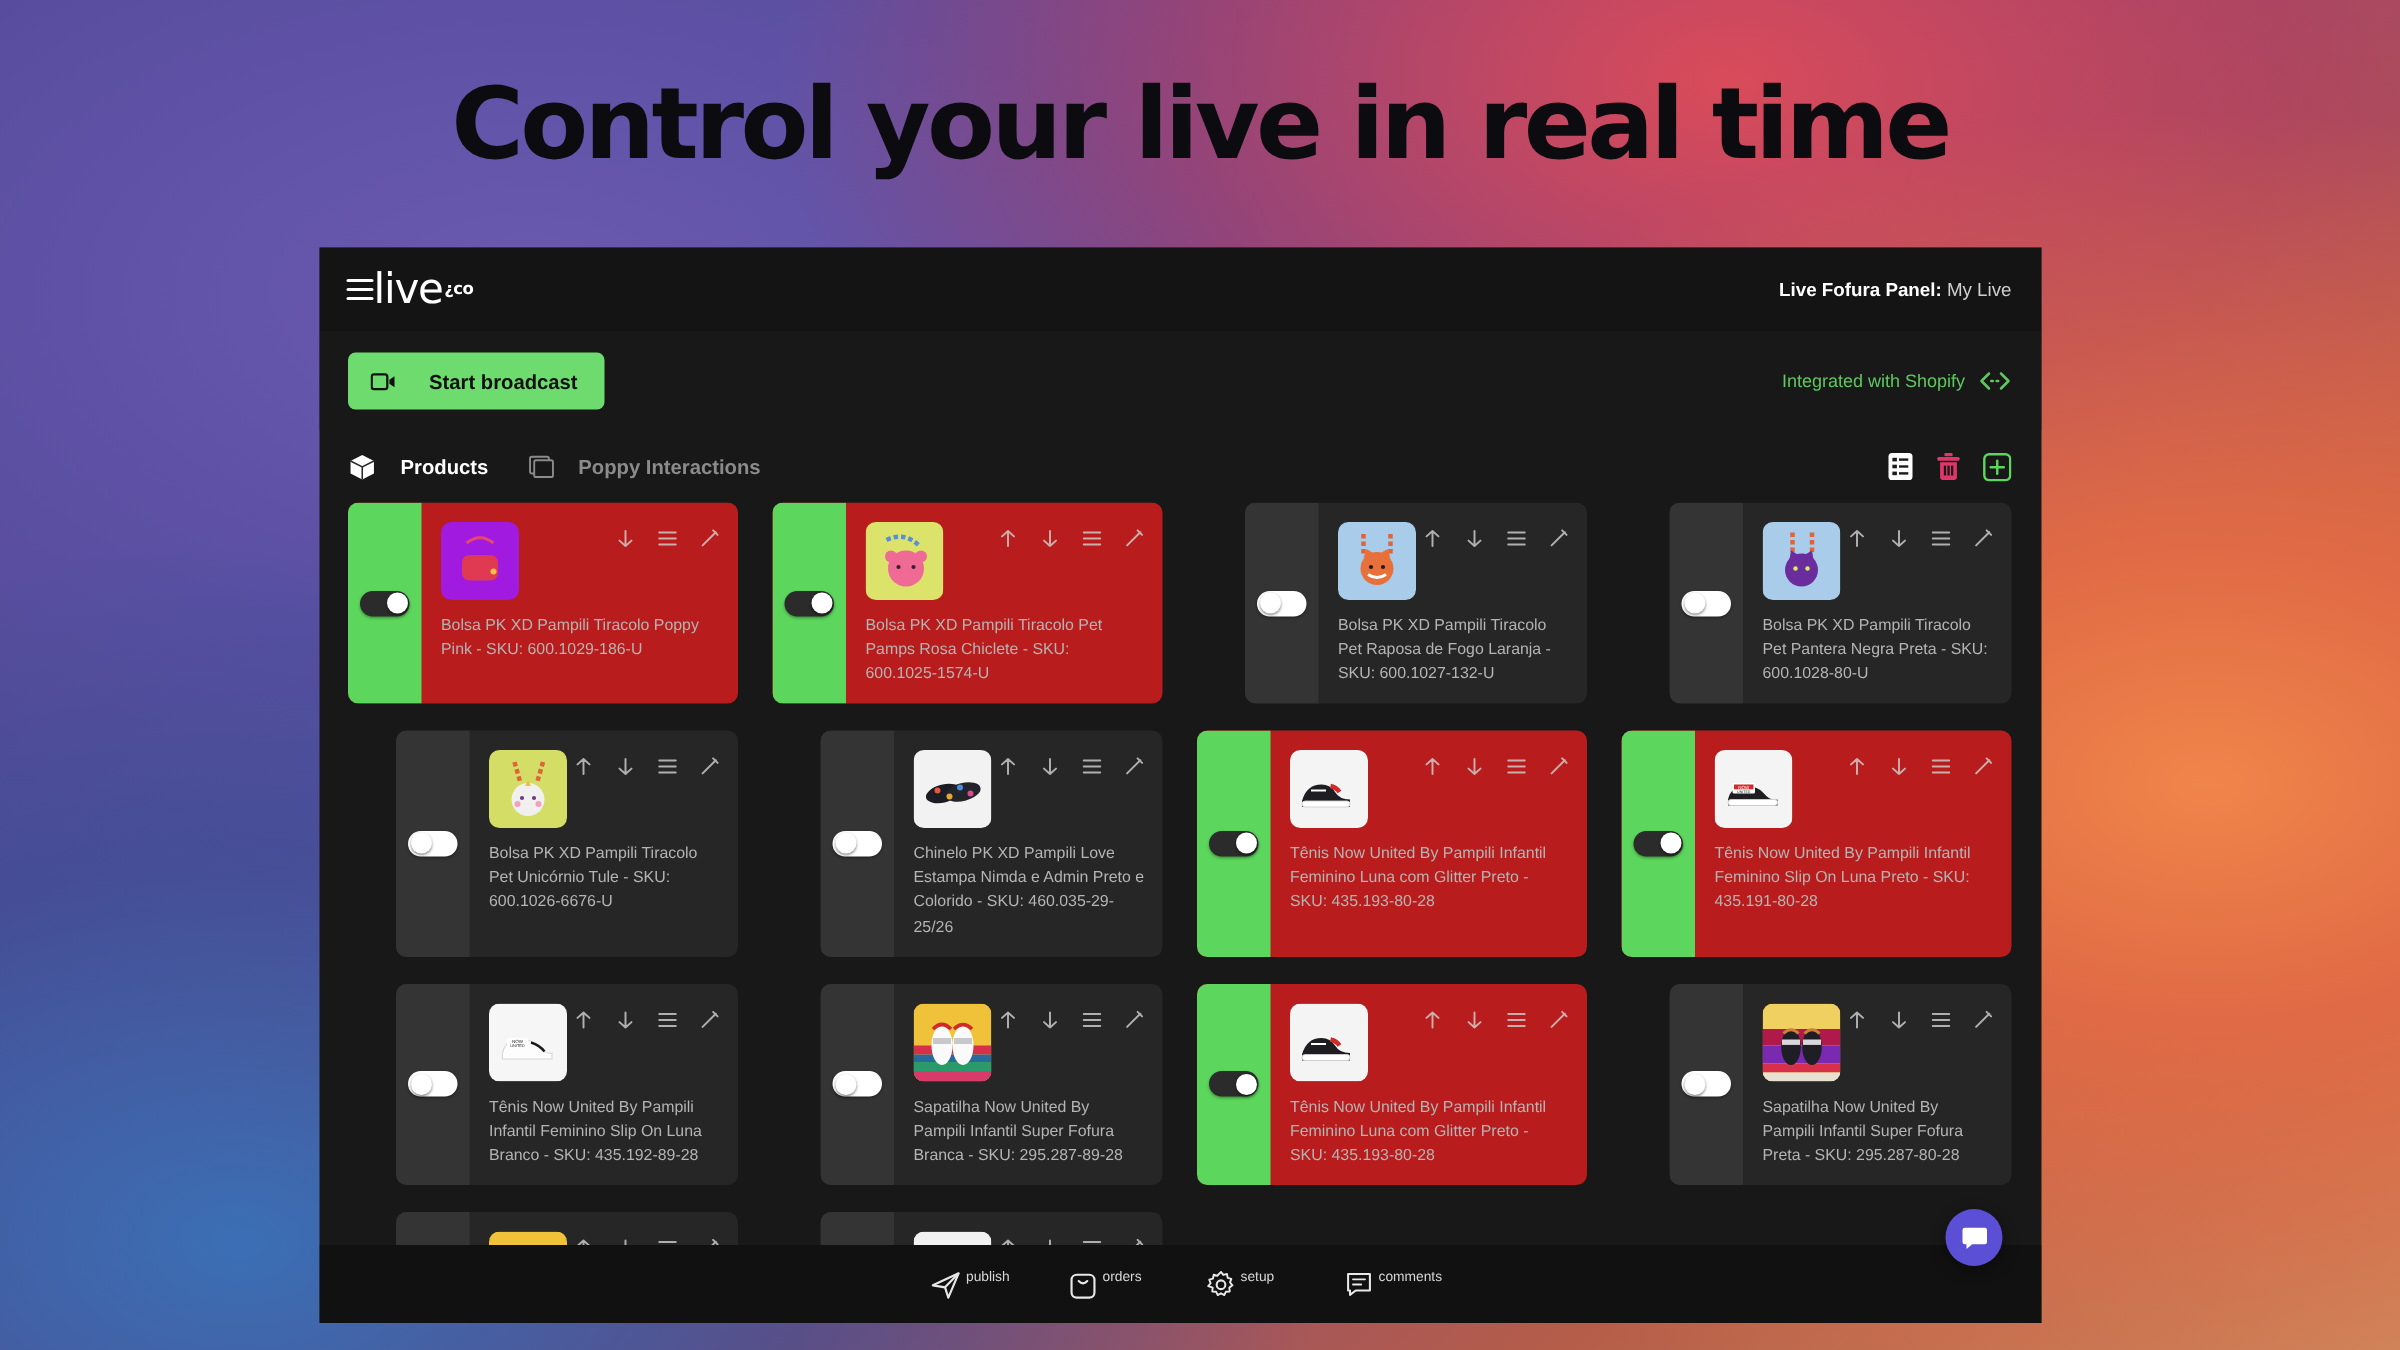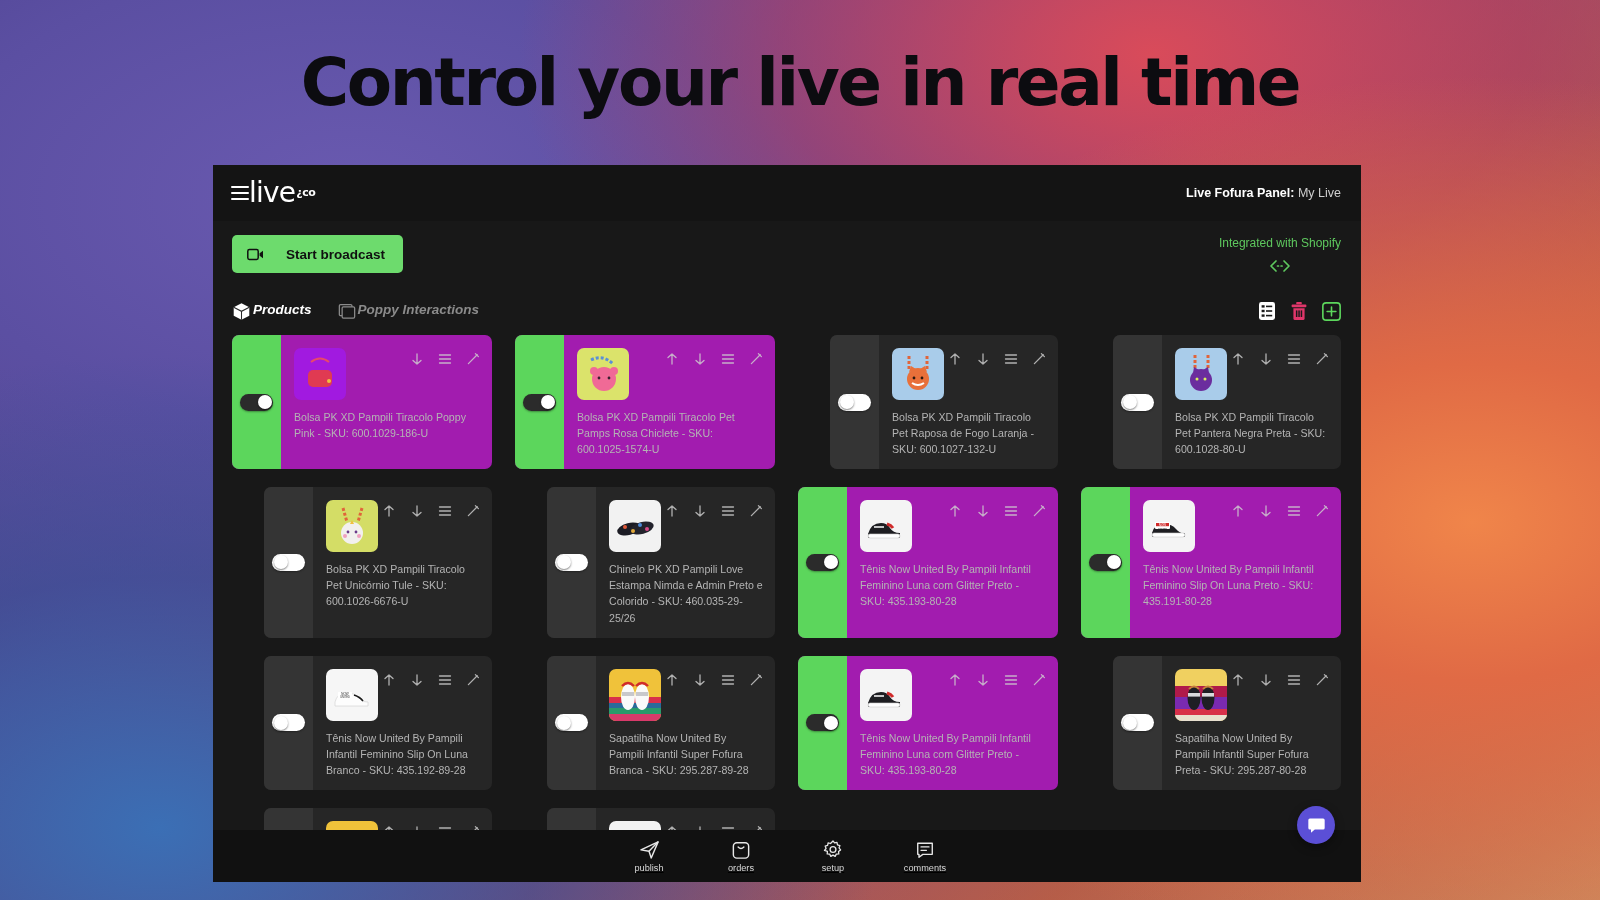--- a/index.html
+++ b/index.html
@@ -78,47 +78,47 @@
     background: #6ddb6d; color: #101010;
     border: none; border-radius: 5px;
     height: 38px; padding: 0 18px 0 15px;
     font-family: "Liberation Sans", sans-serif;
     font-size: 13.5px; font-weight: 700;
     cursor: pointer;
   }
   .integrated {
     margin-left: auto;
     display: inline-flex; align-items: center; gap: 9px;
-    color: #5ec85e; font-size: 12px; flex-direction: column;
+    color: #5ec85e; font-size: 12px;
   }
 
   
   .sectionhead {
     height: 48px; flex: 0 0 48px;
     display: flex; align-items: center;
     padding: 0 20px 0 19px;
     gap: 26px;
   }
-  .tab { display: inline-flex; gap: 2px; cursor: pointer; font-style: italic; }
+  .tab { display: inline-flex; align-items: center; gap: 16px; cursor: pointer; }
   .tab-label { font-size: 13.5px; font-weight: 700; color: #fff; }
   .tab.inactive .tab-label { color: #8b8b8b; font-weight: 600; }
   .head-tools { margin-left: auto; display: flex; align-items: center; gap: 14px; }
   .tool { cursor: pointer; display: flex; }
 
   
   .gridwrap { flex: 1 1 auto; overflow: hidden; padding: 0 20px 0 19px; }
   .grid {
     display: grid;
     grid-template-columns: repeat(4, 1fr);
     gap: 18px 23px;
   }
 
   .card {
     display: flex;
-    background: #a21caf;
+    background: #b91c1c;
     border-radius: 7px;
     overflow: hidden;
     min-height: 118px;
   }
   .card.off { background: #262626; margin-left: 32px; }
   .toggle-strip {
     flex: 0 0 49px;
     display: flex; align-items: center; justify-content: center;
     background: #343434;
     cursor: pointer;
@@ -157,23 +157,22 @@
 
   
   .bottomnav {
     flex: 0 0 52px; height: 52px;
     background: #111111;
     display: flex; align-items: center; justify-content: center;
     gap: 34px;
   }
   .navitem {
     width: 58px;
-    display: flex; flex-direction: column; align-items: center; gap: 3px;
+    display: flex; flex-direction: row; align-items: flex-start; gap: 3px;
     cursor: pointer;
-    text-decoration: underline;
   }
   .navitem .nlabel { font-size: 9.2px; color: #d8d8d8; }
 
   
   #chatfab {
     position: absolute; right: 26px; bottom: 38px;
     width: 38px; height: 38px; border-radius: 50%;
     background: #5b4fd6;
     display: flex; align-items: center; justify-content: center;
     cursor: pointer;

